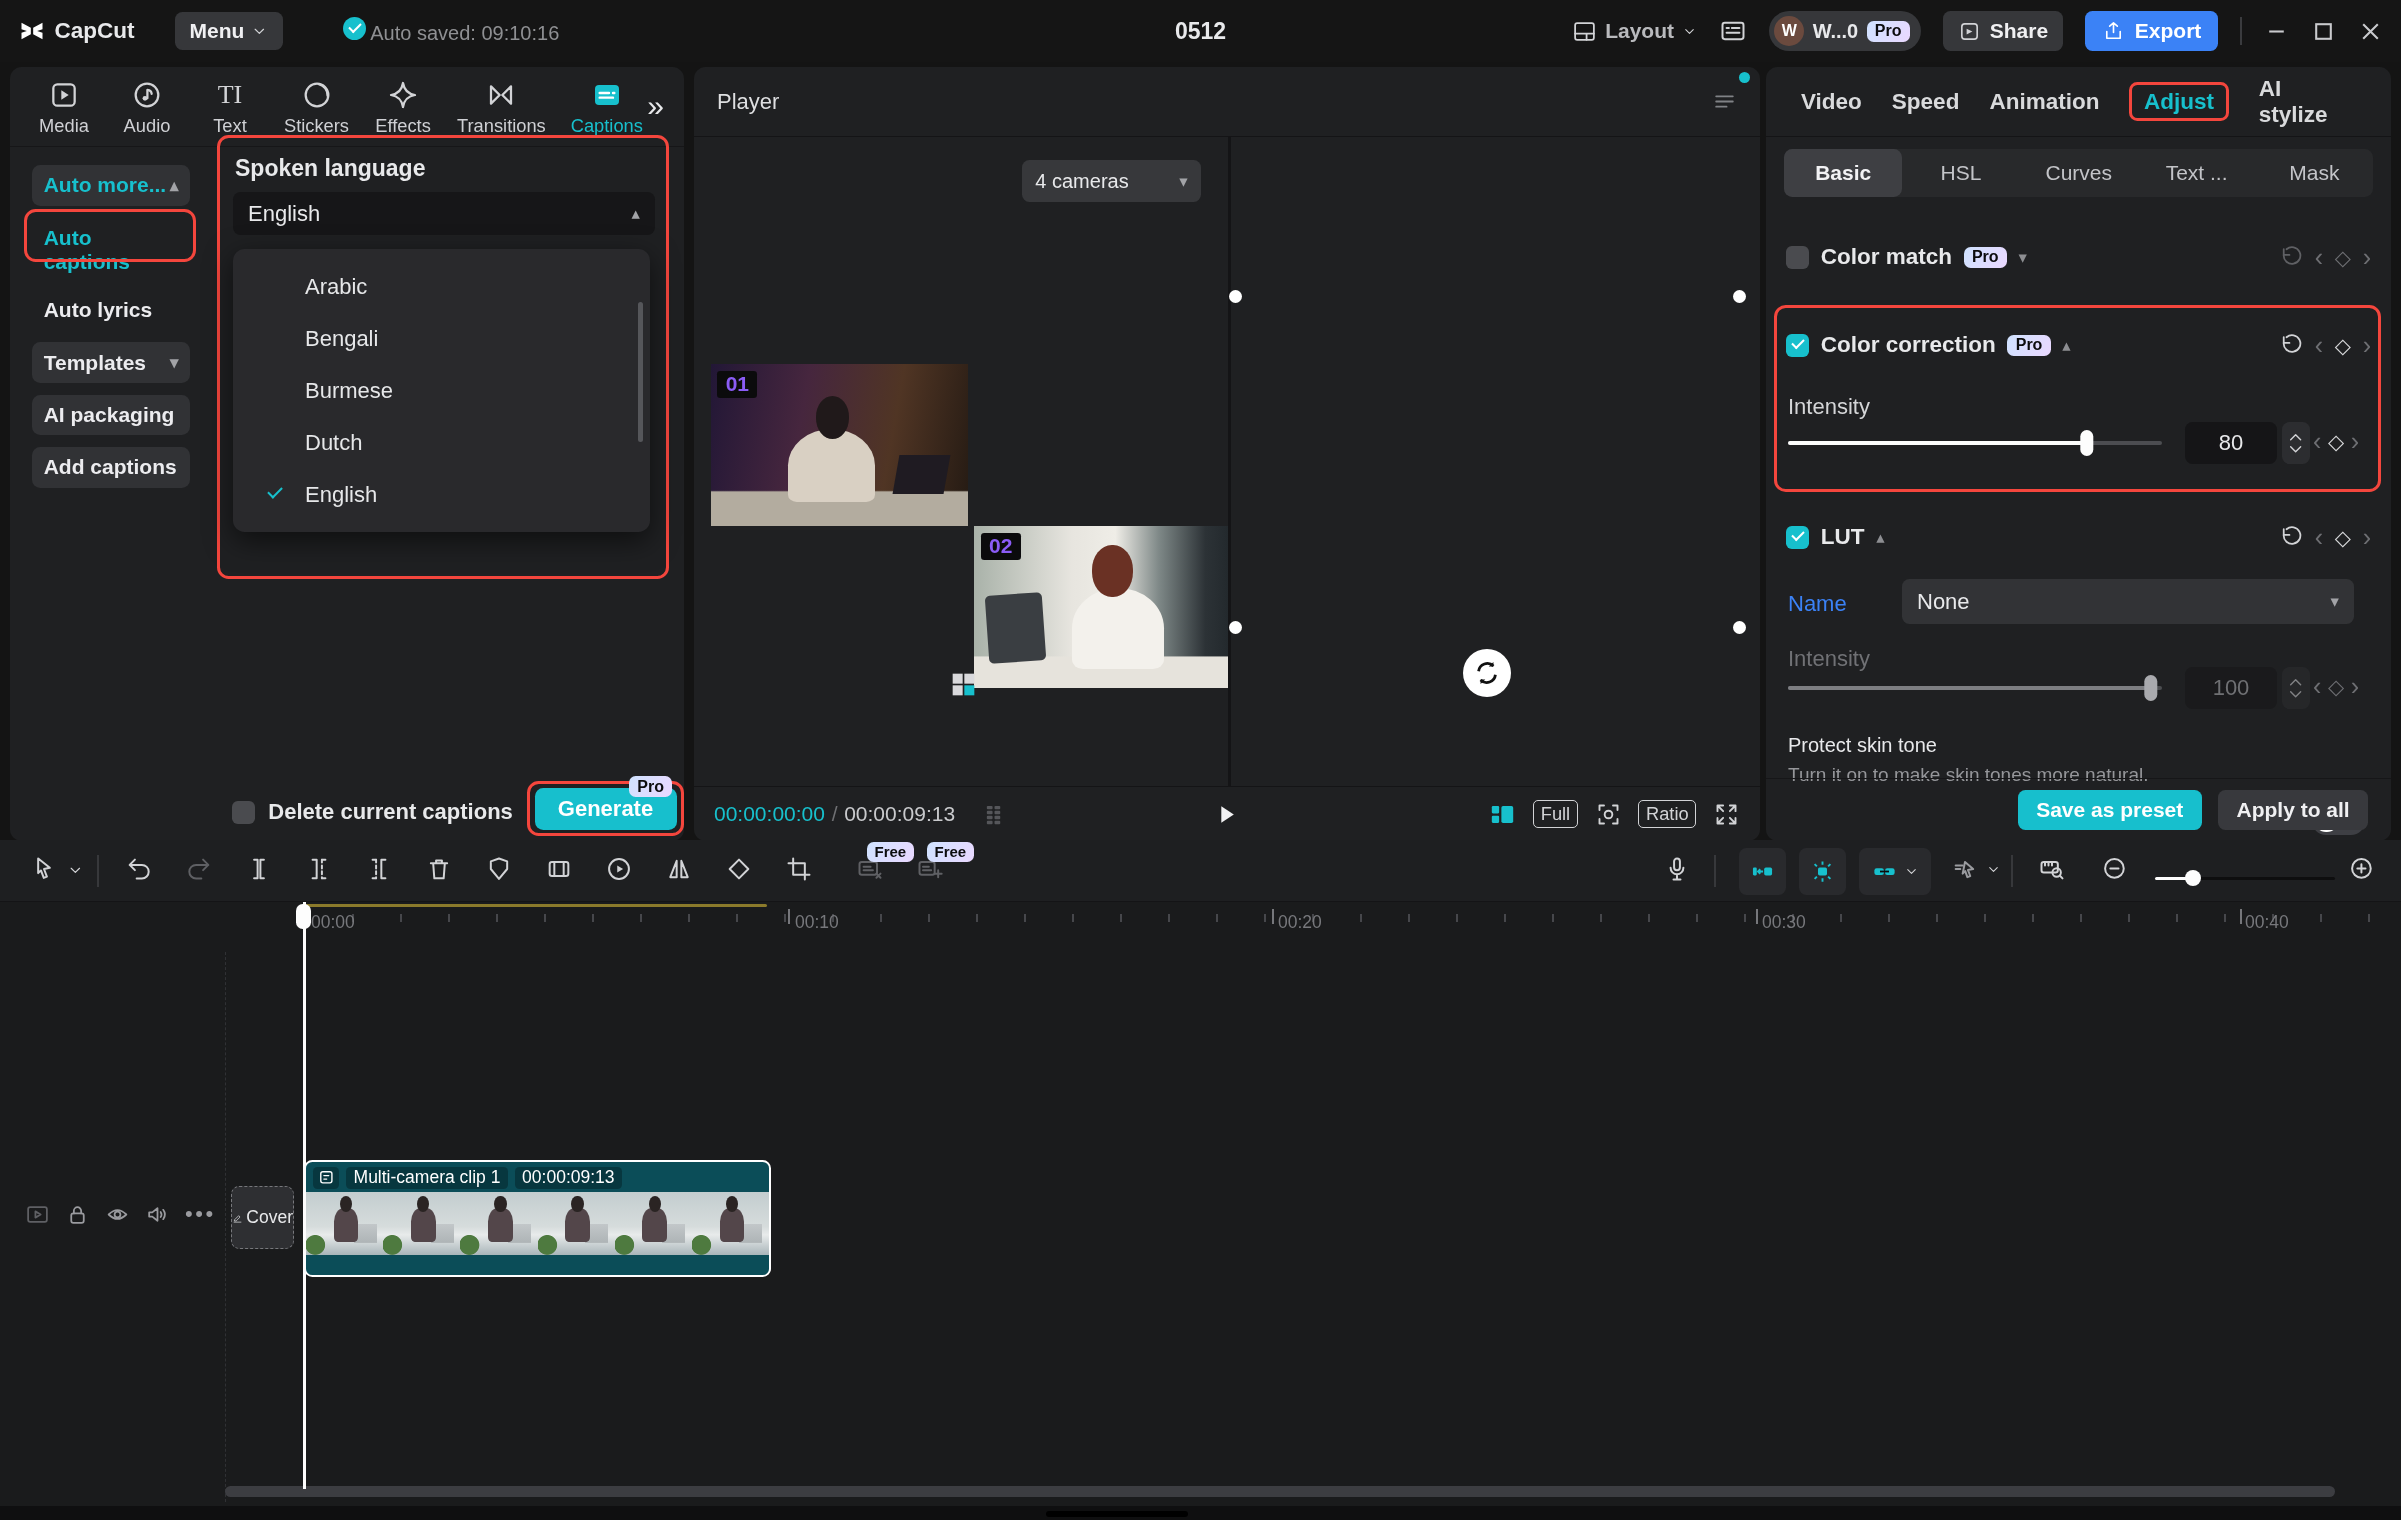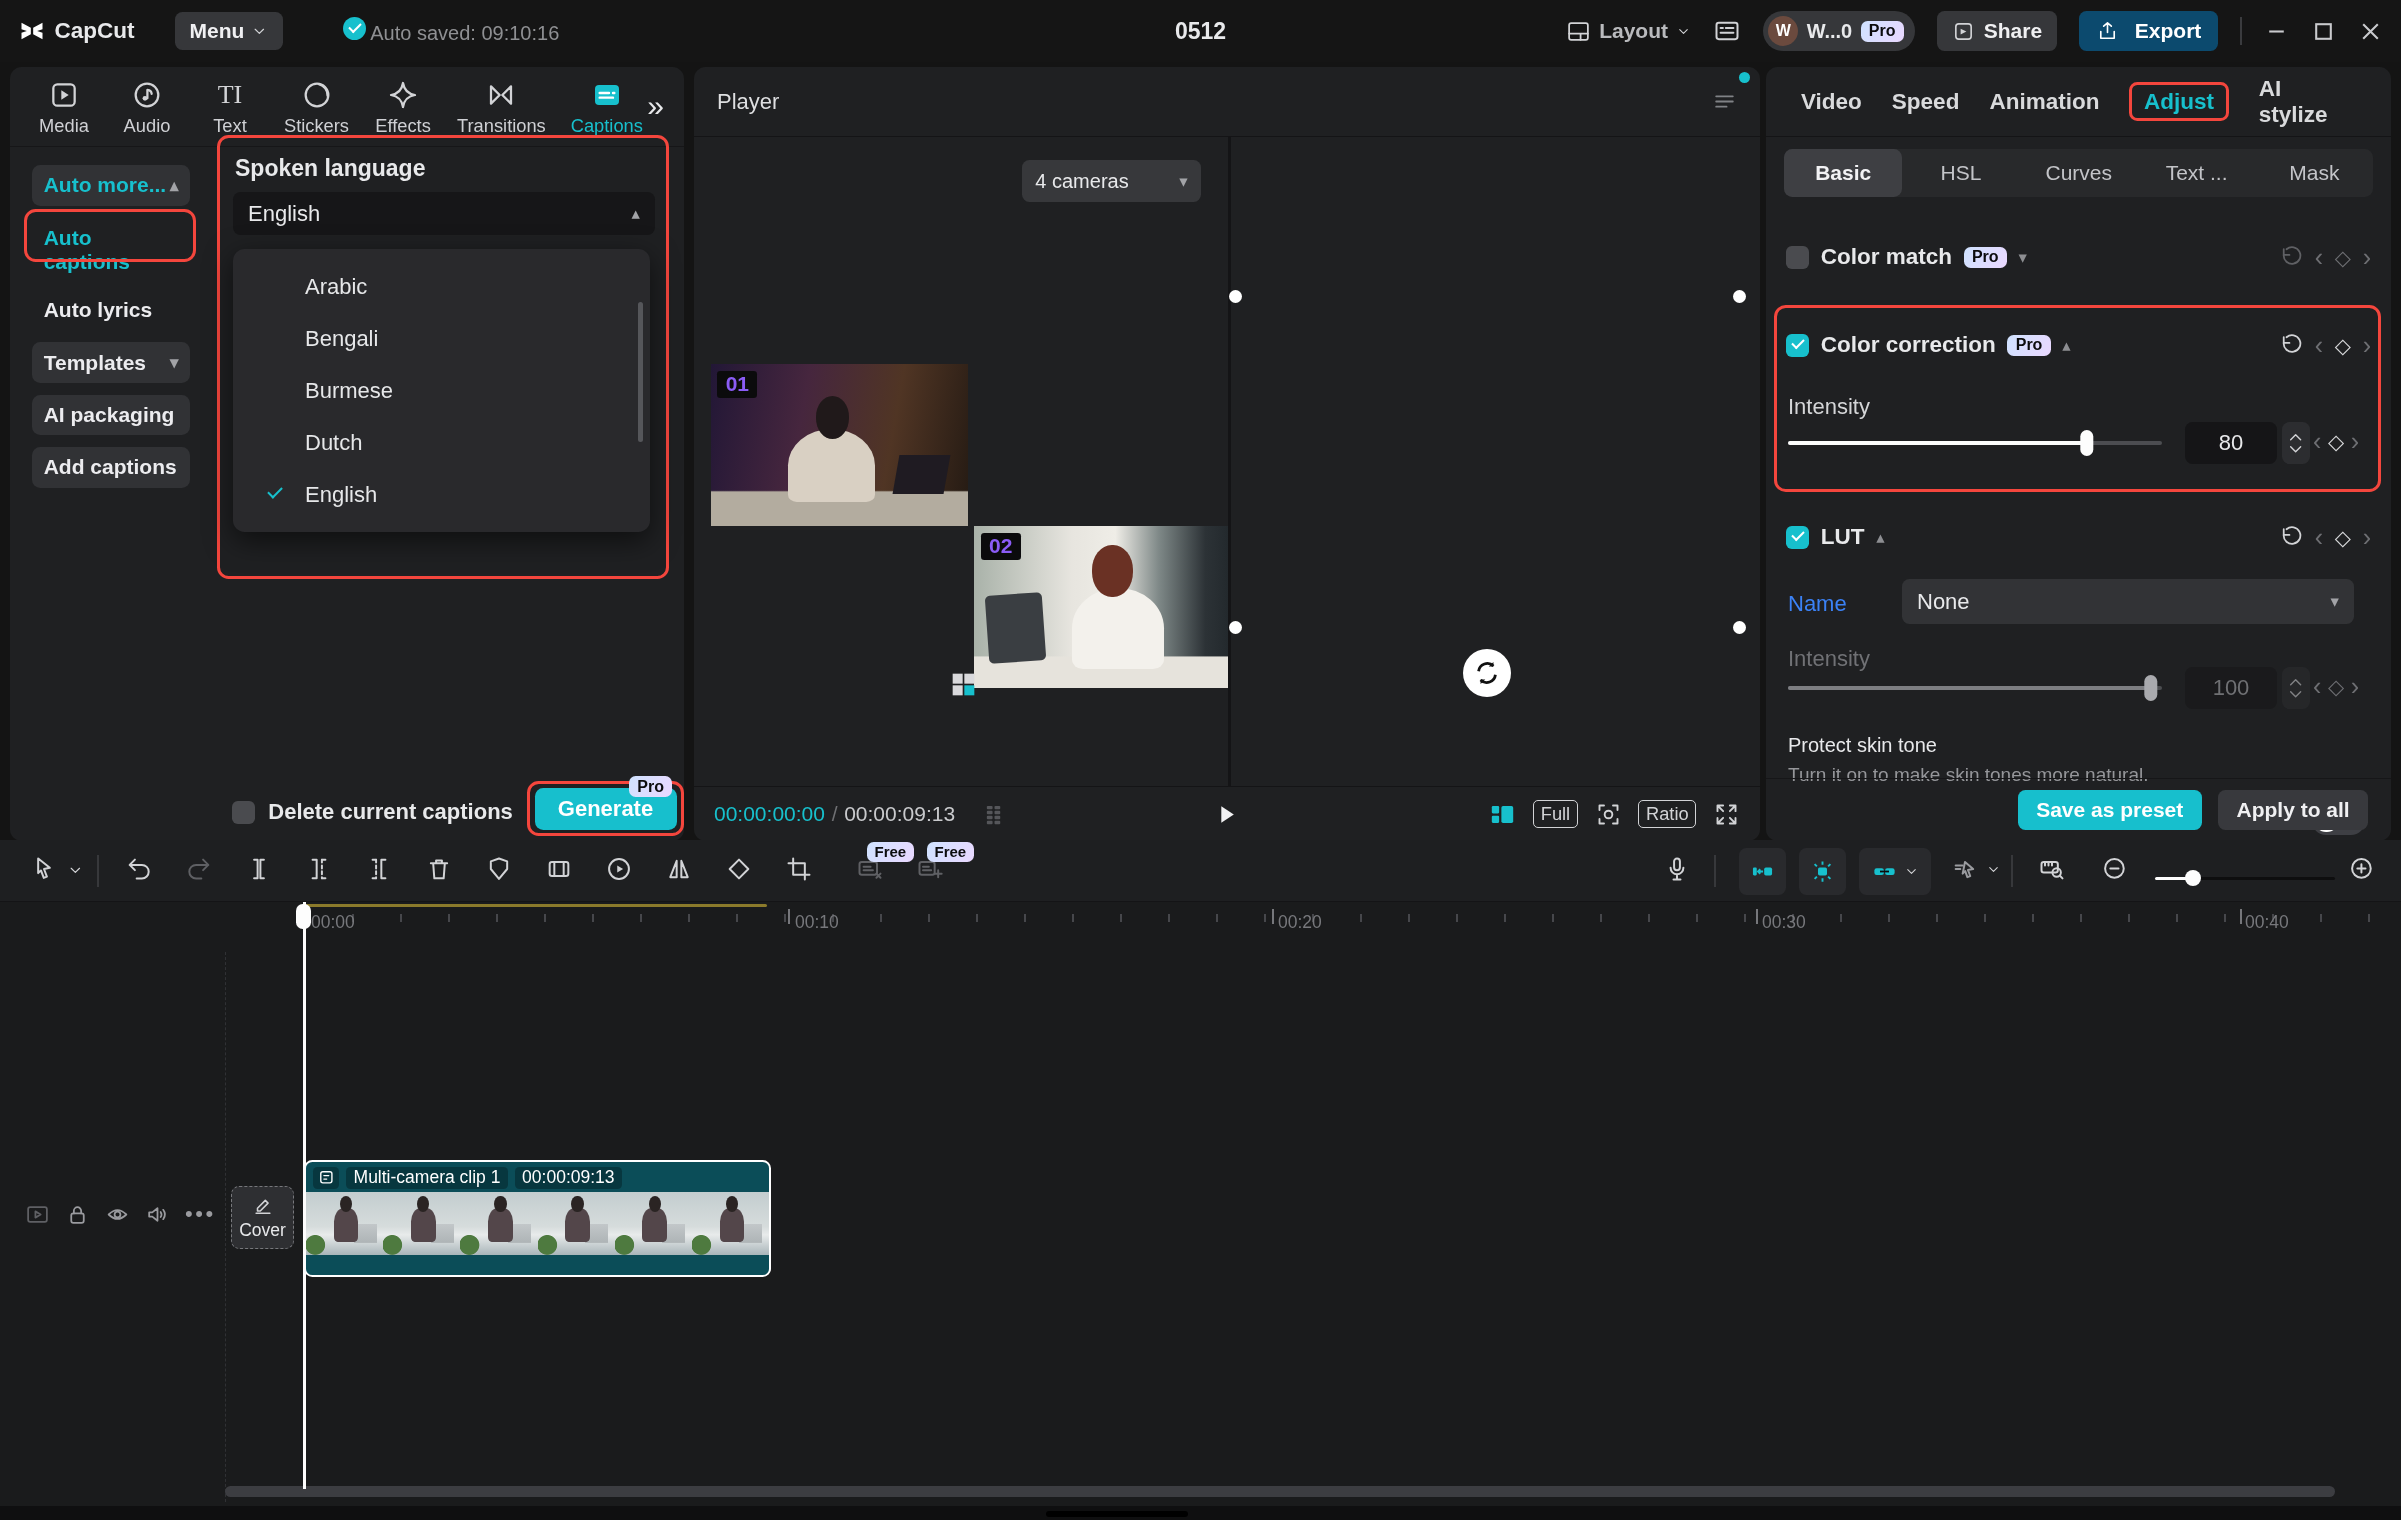--- a/index.html
+++ b/index.html
@@ -18,21 +18,21 @@
 .chk-circle{width:23px;height:23px;border-radius:50%;background:#17c0cd;position:relative;display:inline-block}
 .chk-circle::after,.checkbox.on::after,.lang-check::after{content:"";position:absolute;left:5.8px;top:5.8px;width:10px;height:5px;border-left:2.5px solid #fff;border-bottom:2.5px solid #fff;transform:rotate(-45deg)}
 .tb-title{position:absolute;left:50%;transform:translateX(-50%);font-weight:bold;font-size:23px}
 .tb-right{gap:22px}
 .layout-grp{gap:8.3px;color:#b9babd;font-size:21px;font-weight:bold;cursor:pointer}
 .acct{background:#36373a;border-radius:833px;height:40px;display:flex;align-items:center;gap:8.3px;padding:0 11.7px 0 5px;cursor:pointer}
 .avatar{width:30px;height:30px;border-radius:50%;background:#6b4a3e;color:#fff;font-size:16px;font-weight:bold;display:flex;align-items:center;justify-content:center}
 .acct-name{font-weight:bold;font-size:20px}
 .pro-pill{background:linear-gradient(120deg,#cfe2ff,#ead8ff);color:#0c0c0e;font-weight:bold;font-size:16px;border-radius:6.7px;padding:2.5px 8.3px;line-height:1}
 .share-btn{background:#36373a;border:none;color:#f0f0f2;font-weight:bold;font-size:21px;border-radius:7.5px;height:40px;padding:0 15px;display:flex;gap:8.3px;align-items:center;cursor:pointer}
-.export-btn{background:#0c4a6e;border:none;color:#fff;font-weight:bold;font-size:21px;border-radius:7.5px;height:40px;padding:0 16.7px;display:flex;gap:16px;align-items:center;cursor:pointer}
+.export-btn{background:#3b82f6;border:none;color:#fff;font-weight:bold;font-size:21px;border-radius:7.5px;height:40px;padding:0 16.7px;display:flex;gap:10px;align-items:center;cursor:pointer}
 .win-btn{color:#c9cacd;cursor:pointer}
 .vsep{width:1.7px;height:28px;background:#3a3b3e}
 
 .tabsbar{display:flex;align-items:flex-start;gap:25px;padding:11.7px 0 0 25px;height:80px;border-bottom:1.7px solid #161618;position:relative}
 .tab{display:flex;flex-direction:column;align-items:center;gap:4.2px;color:#cfd0d4;font-size:18.3px;cursor:pointer;min-width:58px}
 .tab.active{color:#17c0cd}
 .more-tabs{position:absolute;right:20px;top:22px;font-size:30px;color:#e8e9eb;cursor:pointer}
 .side-item{width:158px;border-radius:8.3px;font-weight:bold;font-size:21px;color:#ececef;padding:8.3px 11.7px;margin-bottom:11.7px;cursor:pointer;display:flex;align-items:center;justify-content:space-between}
 .side-item.grp{background:#313235}
 .side-item.teal{color:#17c0cd}
@@ -96,21 +96,21 @@
 .ruler-label{position:absolute;top:10px;font-size:17.5px;color:#77787c}
 .tick-major{position:absolute;left:304px;right:0;top:6.7px;height:15px;background:repeating-linear-gradient(90deg,#76777b 0 1.7px,transparent 1.7px 484px)}
 .tick-minor{position:absolute;left:304px;right:0;top:11.7px;height:8.3px;background:repeating-linear-gradient(90deg,#46474b 0 1.7px,transparent 1.7px 48px)}
 .clip{position:absolute;left:304px;top:258px;width:467px;height:117px;background:#0b4d58;border:2.5px solid #fff;border-radius:8.3px;overflow:hidden;cursor:pointer}
 .clip-head{display:flex;align-items:center;gap:6.7px;height:30px;padding:3.3px 6.7px 1.7px}
 .clip-pill{background:rgba(0,0,0,.28);border-radius:4.2px;color:#fff;font-size:17.5px;padding:0.8px 7.5px;white-space:nowrap}
 .strip{display:flex;height:63px}
 .fthumb{flex:1;position:relative;overflow:hidden;background-image:radial-gradient(circle at 12% 84%,#4e7a3f 0 11%,transparent 12%),linear-gradient(#c2c7c9,#aeb4b6),linear-gradient(180deg,#c3cdcf 0%,#d6dcdc 55%,#e8ebeb 68%,#a9b5b9 100%);background-size:100% 100%,30% 30%,100% 100%;background-position:0 0,88% 72%,0 0;background-repeat:no-repeat}
 .fthumb::before{content:"";position:absolute;left:36%;top:26%;width:32%;height:54%;background:#53464a;border-radius:40% 40% 15% 15%}
 .fthumb::after{content:"";position:absolute;left:44%;top:6%;width:16%;height:26%;background:#2a2423;border-radius:50%}
-.cover-btn{position:absolute;left:231px;top:284px;width:63px;height:63px;background:#2e2f32;border:1.7px dashed #77787c;border-radius:8.3px;display:flex;flex-direction:column;align-items:center;justify-content:center;gap:3.3px;color:#e8e9eb;font-size:17.5px;cursor:pointer}
+.cover-btn{position:absolute;left:231px;top:284px;width:63px;height:63px;background:#2e2f32;border:1.7px dashed #77787c;border-radius:8.3px;display:flex;flex-direction:row;align-items:center;justify-content:center;gap:3.3px;color:#e8e9eb;font-size:17.5px;cursor:pointer}
 .playhead-line{position:absolute;left:303px;top:0;width:2.5px;height:587px;background:#fdfdfd;z-index:5}
 .playhead-cap{position:absolute;left:296px;top:1.7px;width:15px;height:25px;background:#fdfdfd;border-radius:6.7px;z-index:6;cursor:grab}
 .tl-scroll{position:absolute;left:225px;top:584px;width:2110px;height:11px;background:#3c3d41;border-radius:5.8px;cursor:grab}
 .tl-bottom{position:absolute;left:0;top:604px;width:2401px;height:15px;background:#0f0f10}
 .os-handle{position:absolute;left:1046px;top:609px;width:142px;height:5.8px;background:#000;border-radius:3.3px}
 .dots3{font-size:22px;color:#9a9b9f;letter-spacing:2.5px;cursor:pointer}
 </style>
 </head>
 <body>
 

